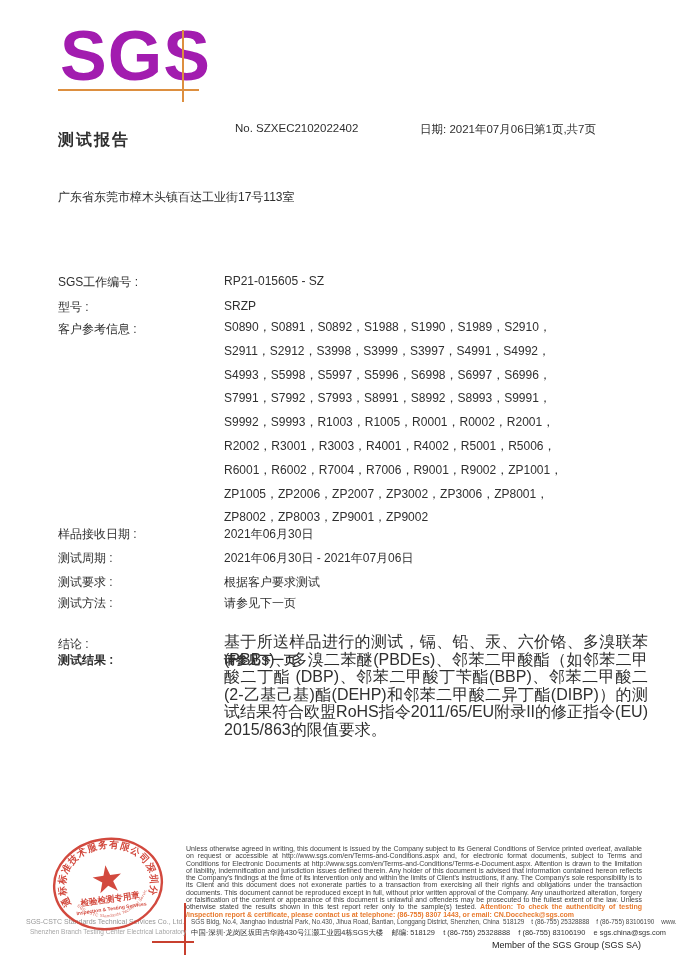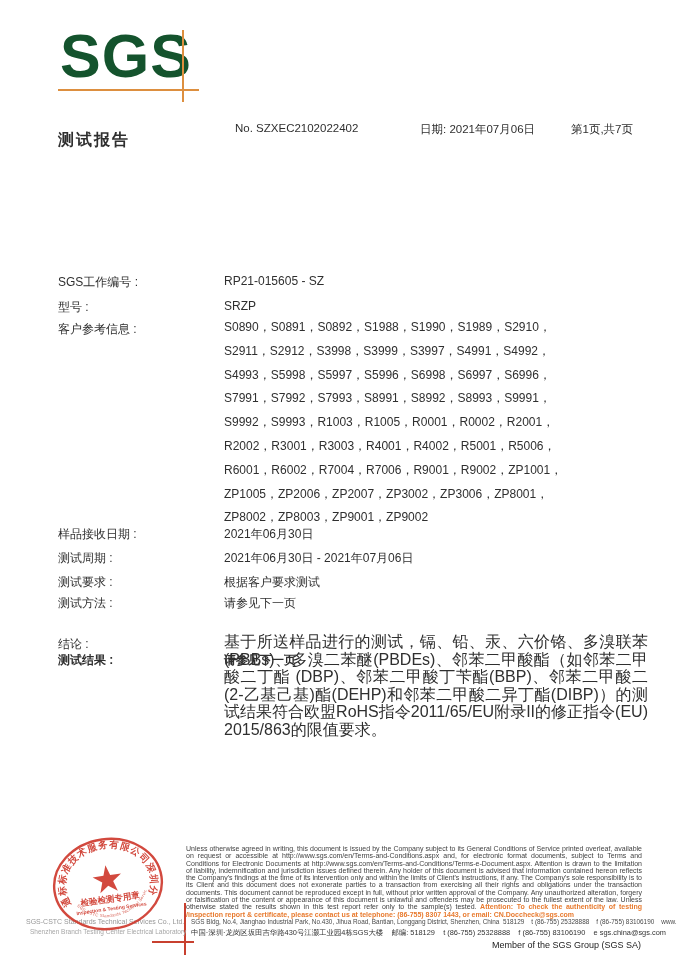--- a/index.html
+++ b/index.html
@@ -1,29 +1,29 @@
 <!DOCTYPE html>
 <html><head>
 <meta charset="utf-8">
 <style>
   html,body{margin:0;padding:0;background:#ffffff;}
   .page{
     position:relative;width:677px;height:959px;background:#ffffff;overflow:hidden;
     font-family:"Liberation Sans","DejaVu Sans",sans-serif;color:#2f2f2f;
   }
   
-  .logo-text{position:absolute;left:60px;top:26px;font-size:61px;font-weight:bold;
-    color:#14532d;letter-spacing:1px;line-height:60px;}
+  .logo-text{position:absolute;left:60px;top:26px;font-size:70px;font-weight:bold;
+    color:#a21caf;letter-spacing:1px;line-height:60px;}
   .logo-hline{position:absolute;left:58px;top:89px;width:141px;height:2px;background:#dd8f3f;}
   .logo-vline{position:absolute;left:182px;top:30px;width:2px;height:72px;background:#dd8f3f;}
   
   .doc-title{position:absolute;left:58px;top:118px;font-size:16px;font-weight:bold;letter-spacing:2px;margin-top:12px;}
   .report-no{position:absolute;left:235px;top:122px;font-size:11.5px;}
   .report-date{position:absolute;left:420px;top:122px;font-size:11.5px;}
-  .report-pages{position:absolute;left:571px;top:122px;font-size:11.5px;}
+  .report-pages{position:absolute;left:534px;top:122px;font-size:11.5px;}
   
   .company{position:absolute;left:58px;top:166px;font-size:12px;}
   .address{position:absolute;left:58px;top:189px;font-size:12px;}
   .statement{position:absolute;left:58px;top:251px;font-size:12px;}
   
   .row{position:absolute;left:58px;font-size:12px;}
   .flabel{display:inline-block;}
   .fvalue{position:absolute;left:166px;top:0;white-space:pre-line;width:430px;}
   .r-job{top:274px;}
   .r-model{top:299px;}
@@ -58,20 +58,21 @@
 
   <div class="logo-text">SGS</div>
   <div class="logo-hline"></div>
   <div class="logo-vline"></div>
 
   <div class="doc-title">测试报告</div>
   <div class="report-no">No. SZXEC2102022402</div>
   <div class="report-date">日期: 2021年07月06日</div>
   <div class="report-pages">第1页,共7页</div>
 
+  <div class="address">广东省东莞市樟木头镇百达工业街17号113室</div>
 
 
   <div class="row r-job">
     <span class="flabel">SGS工作编号 :</span>
     <span class="fvalue">RP21-015605 - SZ</span>
   </div>
   <div class="row r-model">
     <span class="flabel">型号 :</span>
     <span class="fvalue">SRZP</span>
   </div>

